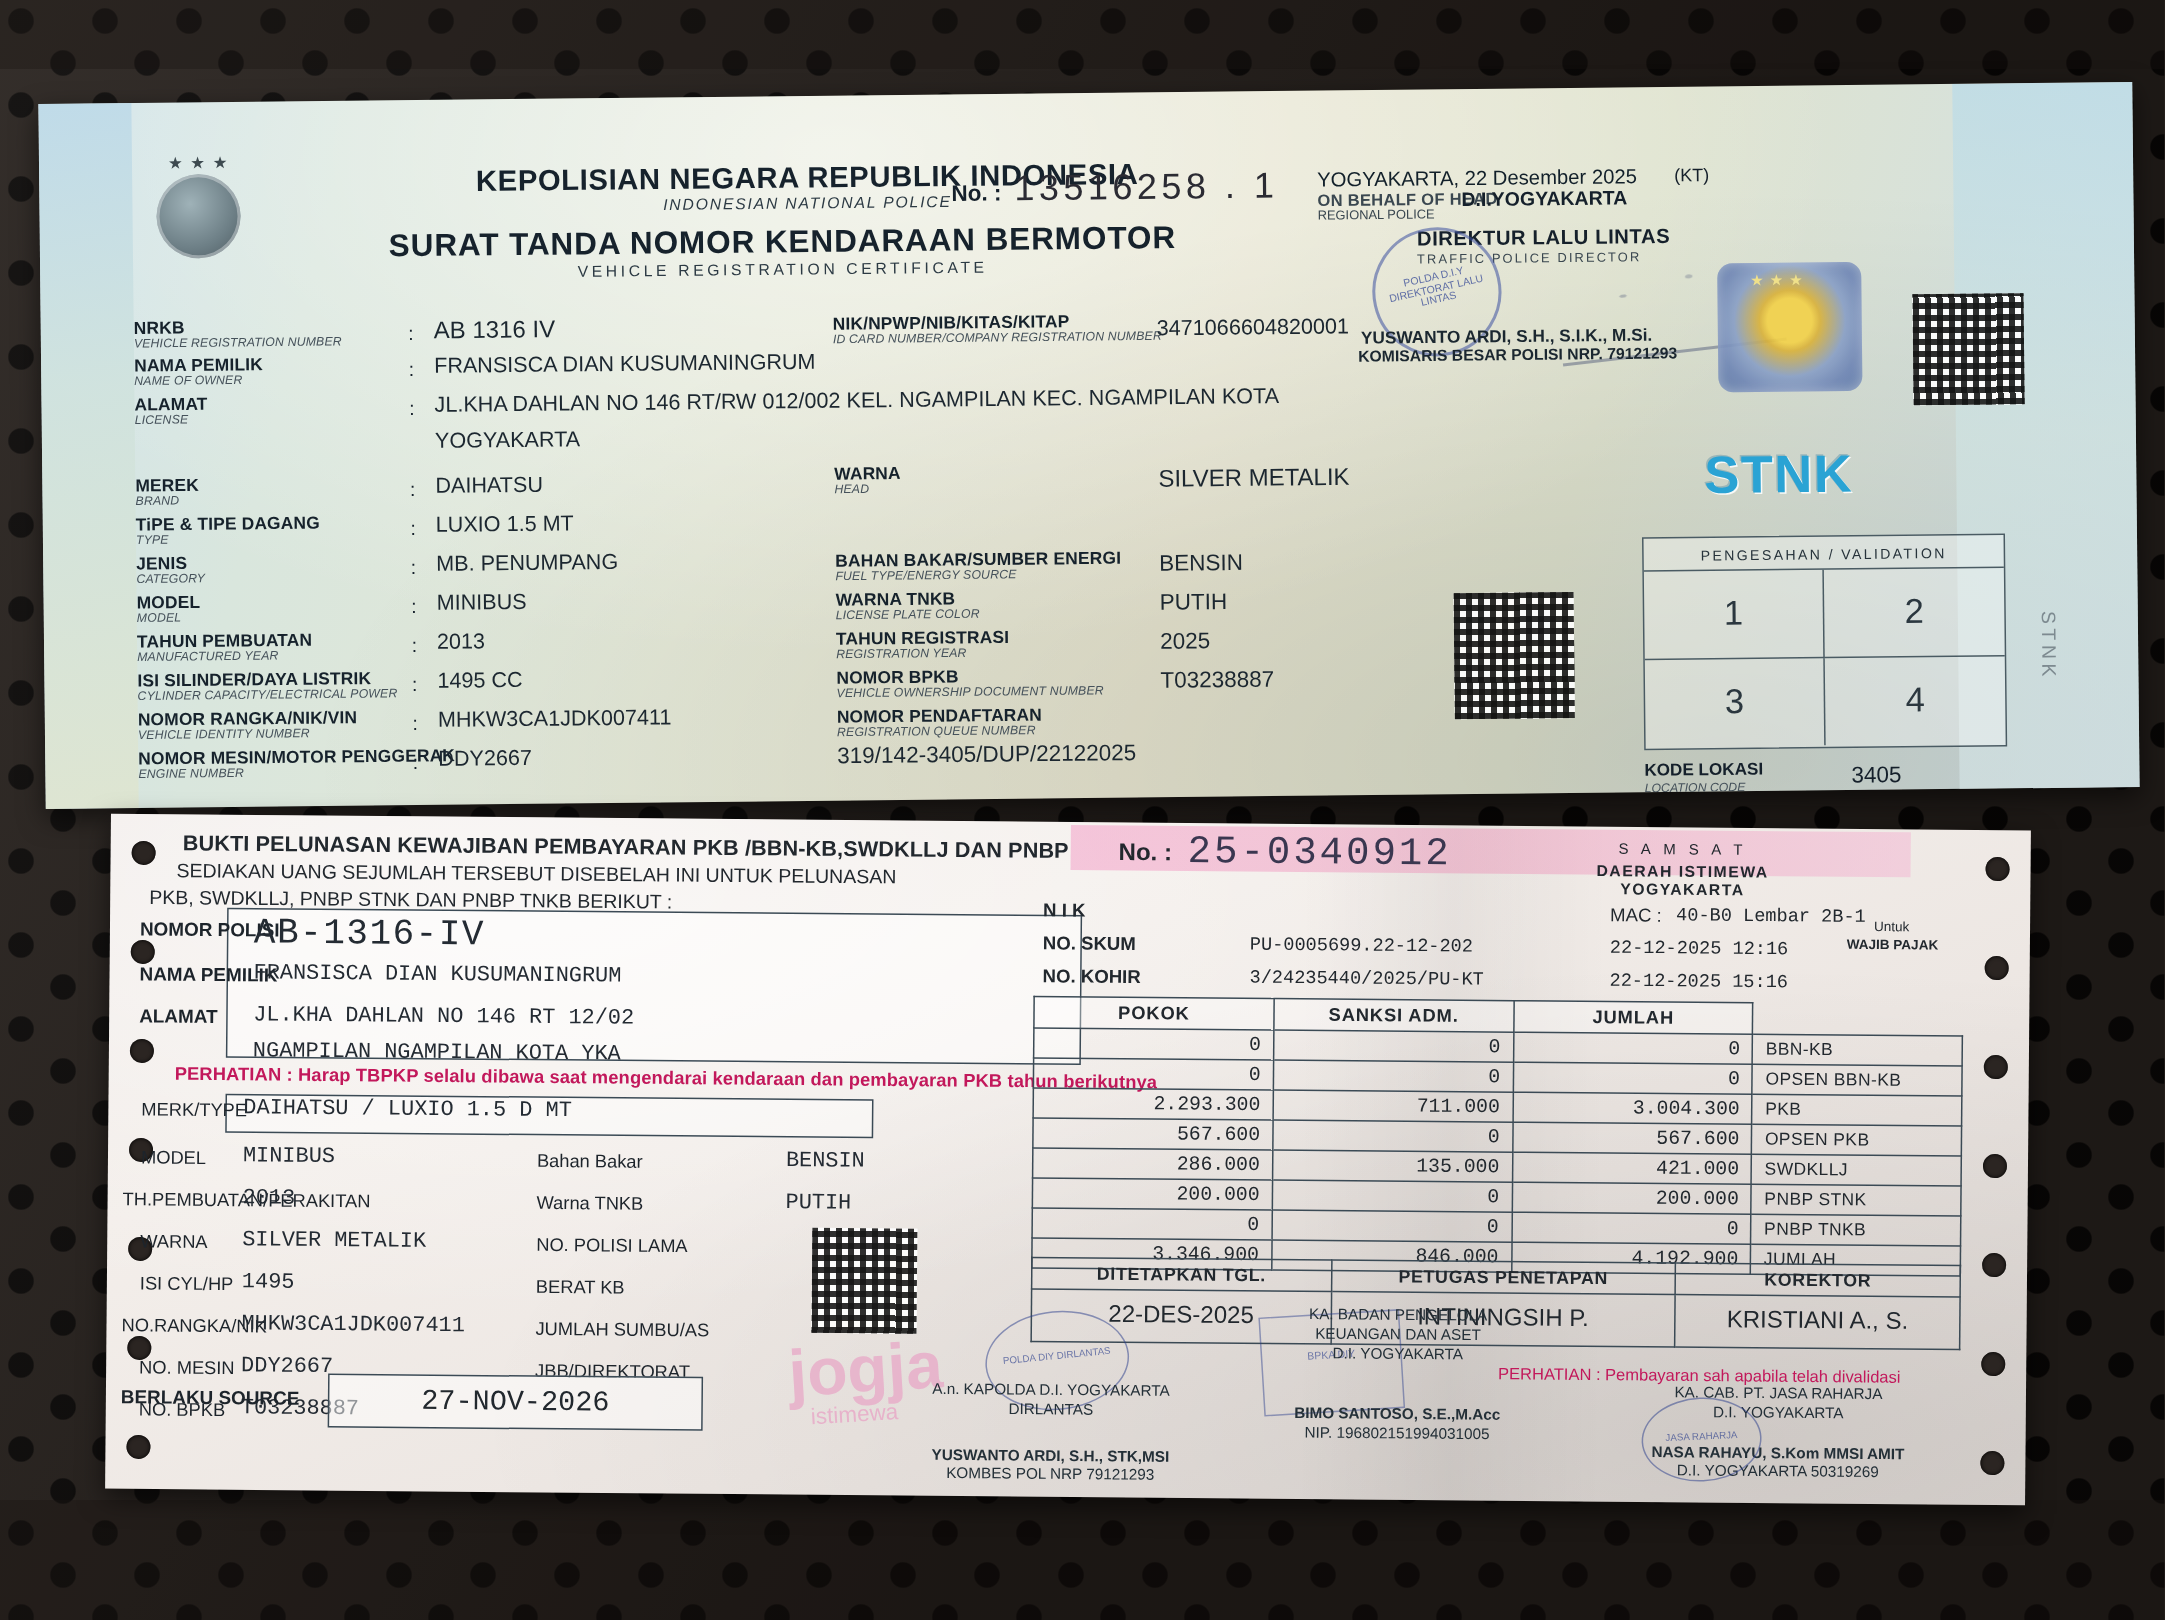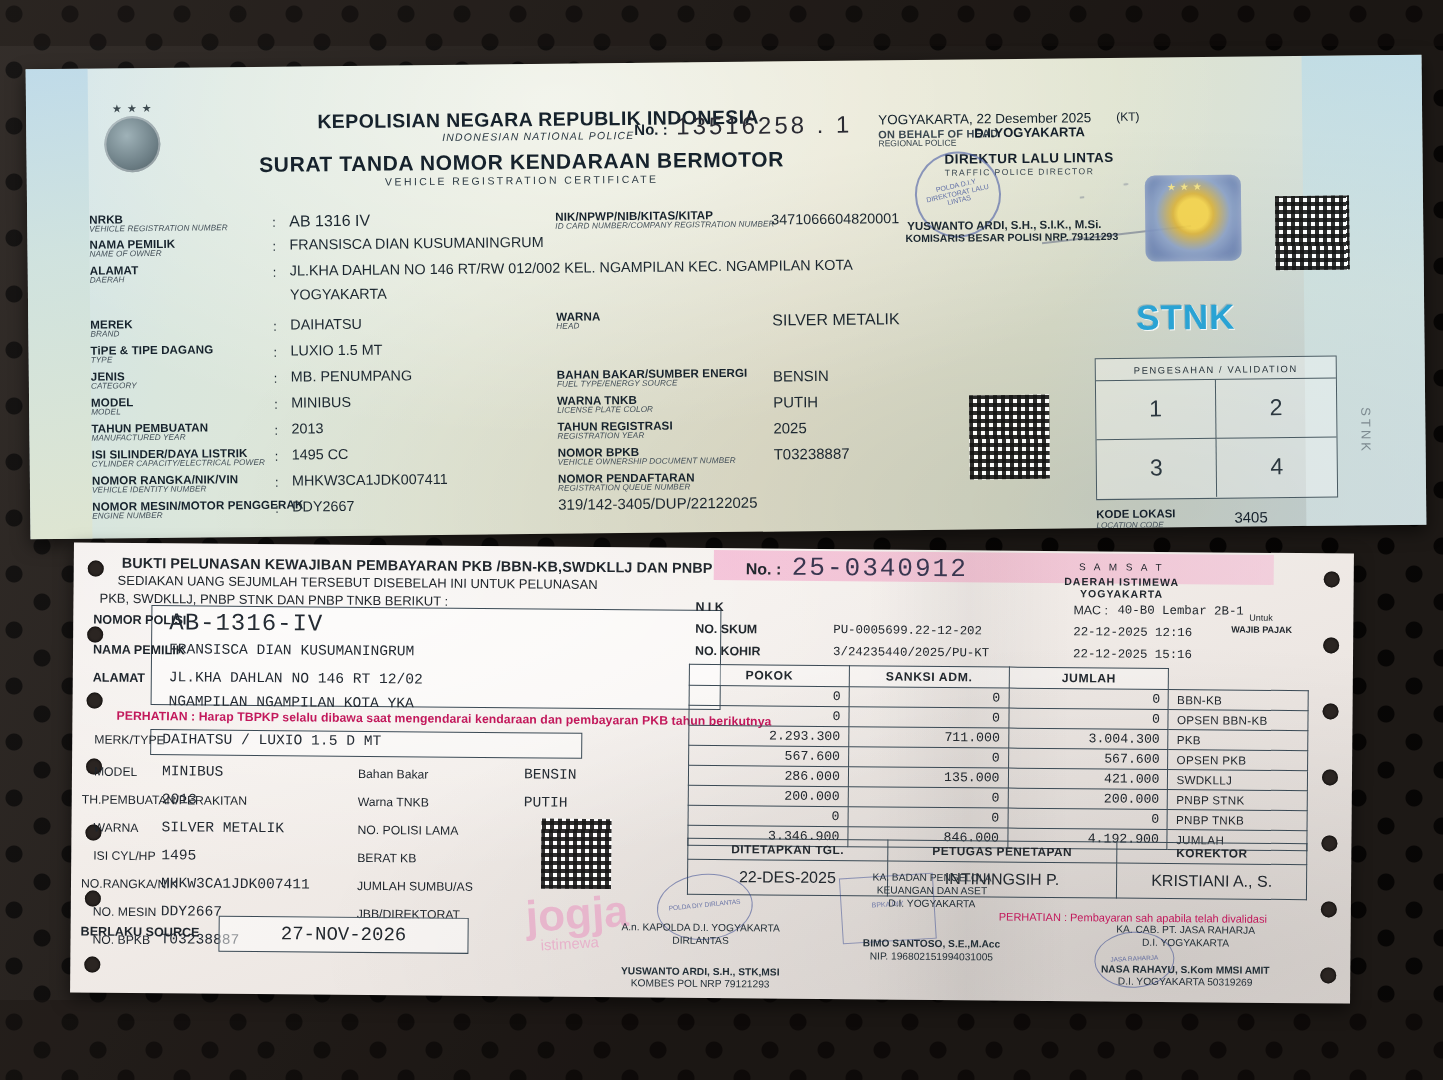--- a/index.html
+++ b/index.html
@@ -302,21 +302,21 @@
   <div class="f fs" style="left:62px;top:156px">VEHICLE REGISTRATION NUMBER</div>
   <div class="colon" style="left:245px;top:148px">:</div>
   <div class="f fv" style="left:262px;top:146px;font-size:16px">AB 1316 IV</div>
 
   <div class="f fl" style="left:62px;top:169px">NAMA PEMILIK</div>
   <div class="f fs" style="left:62px;top:181px">NAME OF OWNER</div>
   <div class="colon" style="left:245px;top:172px">:</div>
   <div class="f fv" style="left:262px;top:170px">FRANSISCA DIAN KUSUMANINGRUM</div>
 
   <div class="f fl" style="left:62px;top:195px">ALAMAT</div>
-  <div class="f fs" style="left:62px;top:207px">DAERAH</div>
+  <div class="f fs" style="left:62px;top:207px">LICENSE</div>
   <div class="colon" style="left:245px;top:198px">:</div>
   <div class="f fv" style="left:262px;top:196px">JL.KHA DAHLAN NO 146 RT/RW 012/002 KEL. NGAMPILAN KEC. NGAMPILAN KOTA</div>
   <div class="f fv" style="left:262px;top:220px">YOGYAKARTA</div>
 
   <div class="f fl" style="left:62px;top:249px">MEREK</div>
   <div class="f fs" style="left:62px;top:261px">BRAND</div>
   <div class="colon" style="left:245px;top:252px">:</div>
   <div class="f fv" style="left:262px;top:250px">DAIHATSU</div>
 
   <div class="f fl" style="left:62px;top:275px">TiPE &amp; TIPE DAGANG</div>

